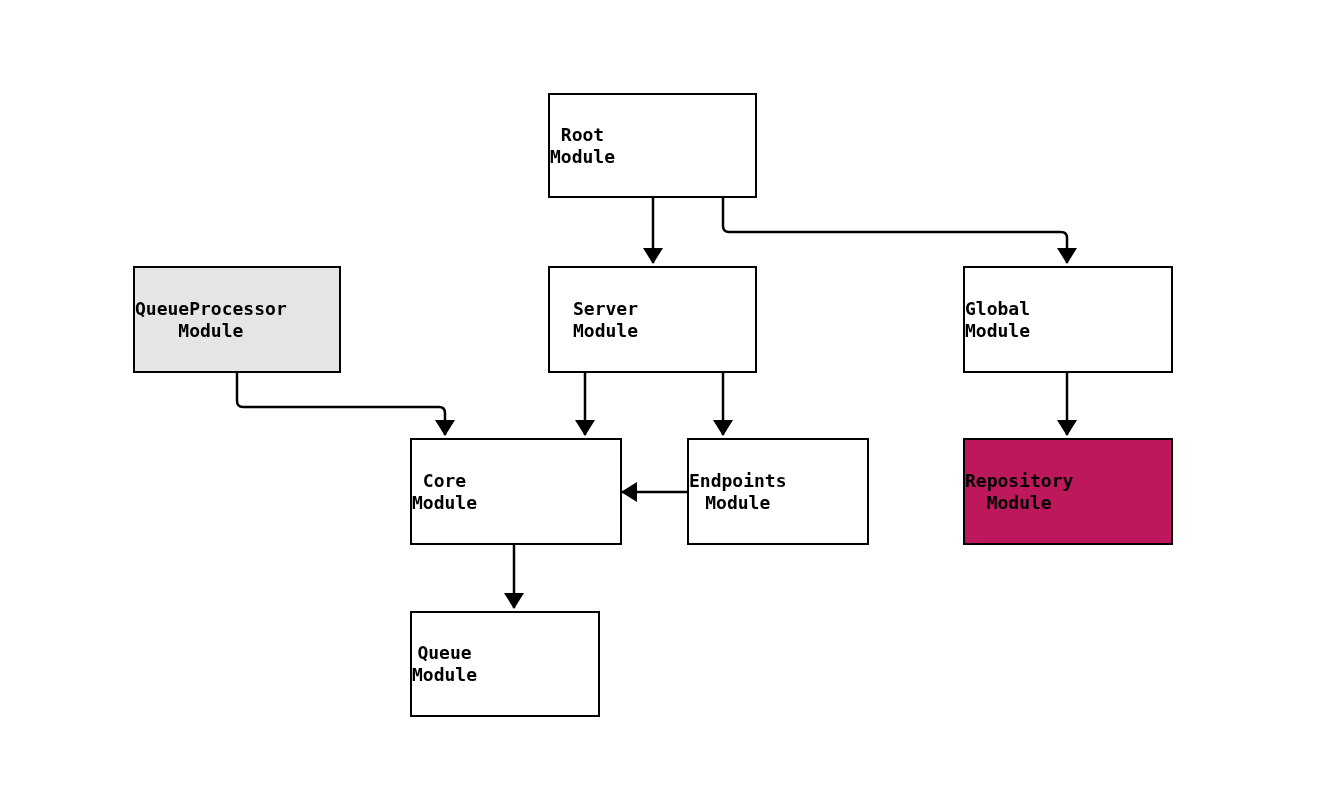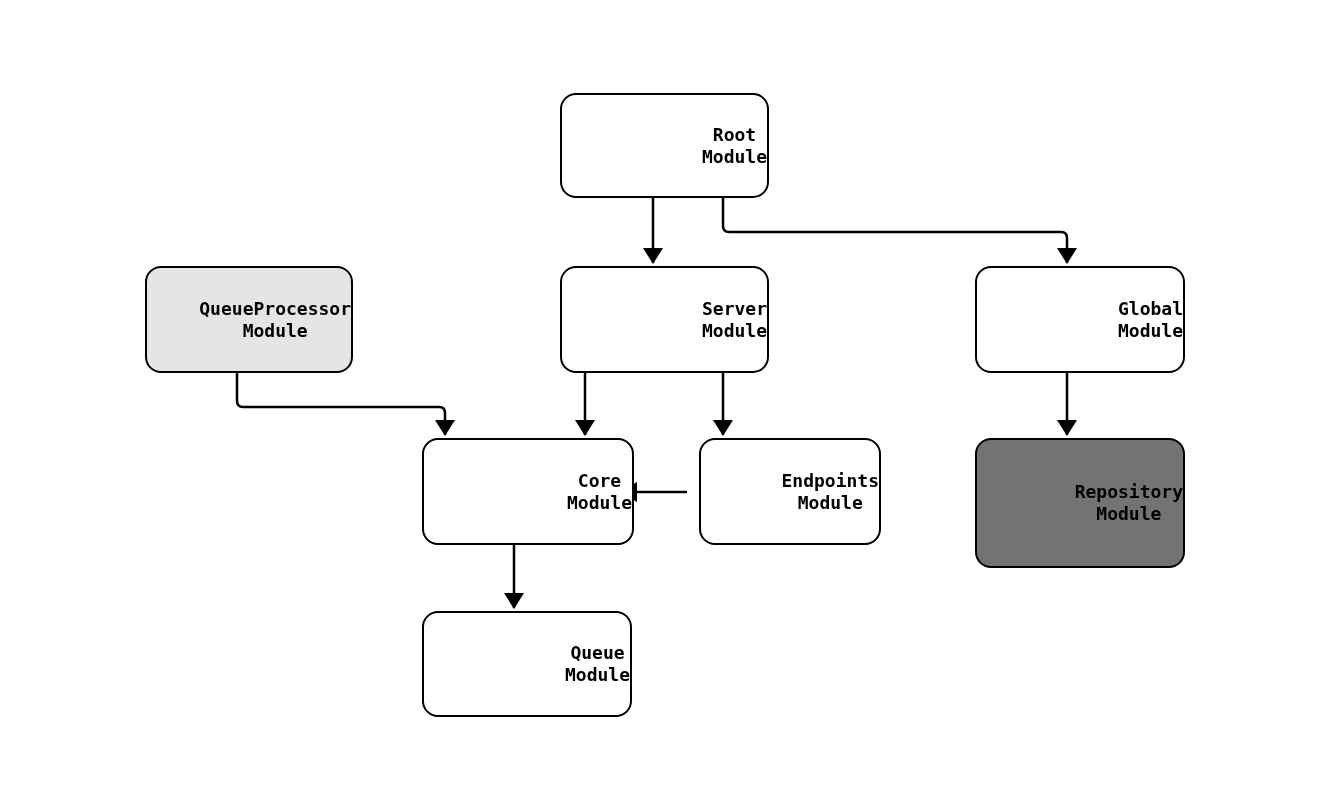--- a/index.html
+++ b/index.html
@@ -17,29 +17,28 @@
     left: 0;
     top: 0;
     width: 100%;
     height: 100%;
   }
   .node {
     position: absolute;
     box-sizing: border-box;
     border-style: solid;
     border-width: 2.5px;
-    border-radius: 16px;
+    border-radius: 0;
     display: flex;
     align-items: center;
-    justify-content: flex-end;
+    justify-content: flex-start;
     text-align: center;
     font-weight: bold;
     font-size: 18px;
     line-height: 22px;
-    margin-left: 12px;
   }
   .node-label {
     white-space: pre-line;
     display: block;
   }
   .edge {
     fill: none;
     stroke-width: 2.5px;
   }
 </style>
@@ -65,37 +64,37 @@
       </g>
   </svg>
 <div class="node" style="left: 548px; top: 93px; width: 209px; height: 105px; background: rgb(255, 255, 255); border-color: rgb(0, 0, 0); color: rgb(0, 0, 0);">
       <span class="node-label">Root
 Module</span>
     </div>
     <div class="node" style="left: 133px; top: 266px; width: 208px; height: 107px; background: #e5e5e5; border-color: rgb(0, 0, 0); color: rgb(0, 0, 0);">
       <span class="node-label">QueueProcessor
 Module</span>
     </div>
-    <div class="node" style="left: 548px; top: 266px; width: 209px; height: 107px; background: rgb(255, 255, 255); border-color: rgb(0, 0, 0); color: rgb(0, 0, 0);">
+    <div class="node" style="left: 548px; top: 266px; width: 209px; height: 107px; background: rgb(255, 255, 255); border-color: rgb(0, 0, 0); color: rgb(0, 0, 0); padding-left: 23px;">
       <span class="node-label">Server
 Module</span>
     </div>
     <div class="node" style="left: 963px; top: 266px; width: 210px; height: 107px; background: rgb(255, 255, 255); border-color: rgb(0, 0, 0); color: #000000;">
       <span class="node-label">Global
 Module</span>
     </div>
     <div class="node" style="left: 410px; top: 438px; width: 212px; height: 107px; background: rgb(255, 255, 255); border-color: rgb(0, 0, 0); color: rgb(0, 0, 0);">
       <span class="node-label">Core
 Module</span>
     </div>
     <div class="node" style="left: 687px; top: 438px; width: 182px; height: 107px; background: rgb(255, 255, 255); border-color: rgb(0, 0, 0); color: rgb(0, 0, 0);">
       <span class="node-label">Endpoints
 Module</span>
     </div>
-    <div class="node" style="left: 963px; top: 438px; width: 210px; height: 130px; background: #737373; border-color: rgb(0, 0, 0); color: rgb(0, 0, 0);">
+    <div class="node" style="left: 963px; top: 438px; width: 210px; height: 107px; background: #be185d; border-color: rgb(0, 0, 0); color: rgb(0, 0, 0);">
       <span class="node-label">Repository
 Module</span>
     </div>
-    <div class="node" style="left: 410px; top: 611px; width: 210px; height: 106px; background: rgb(255, 255, 255); border-color: rgb(0, 0, 0); color: rgb(0, 0, 0);">
+    <div class="node" style="left: 410px; top: 611px; width: 190px; height: 106px; background: rgb(255, 255, 255); border-color: rgb(0, 0, 0); color: rgb(0, 0, 0);">
       <span class="node-label">Queue
 Module</span>
     </div>
   </div>
 
 </body></html>

